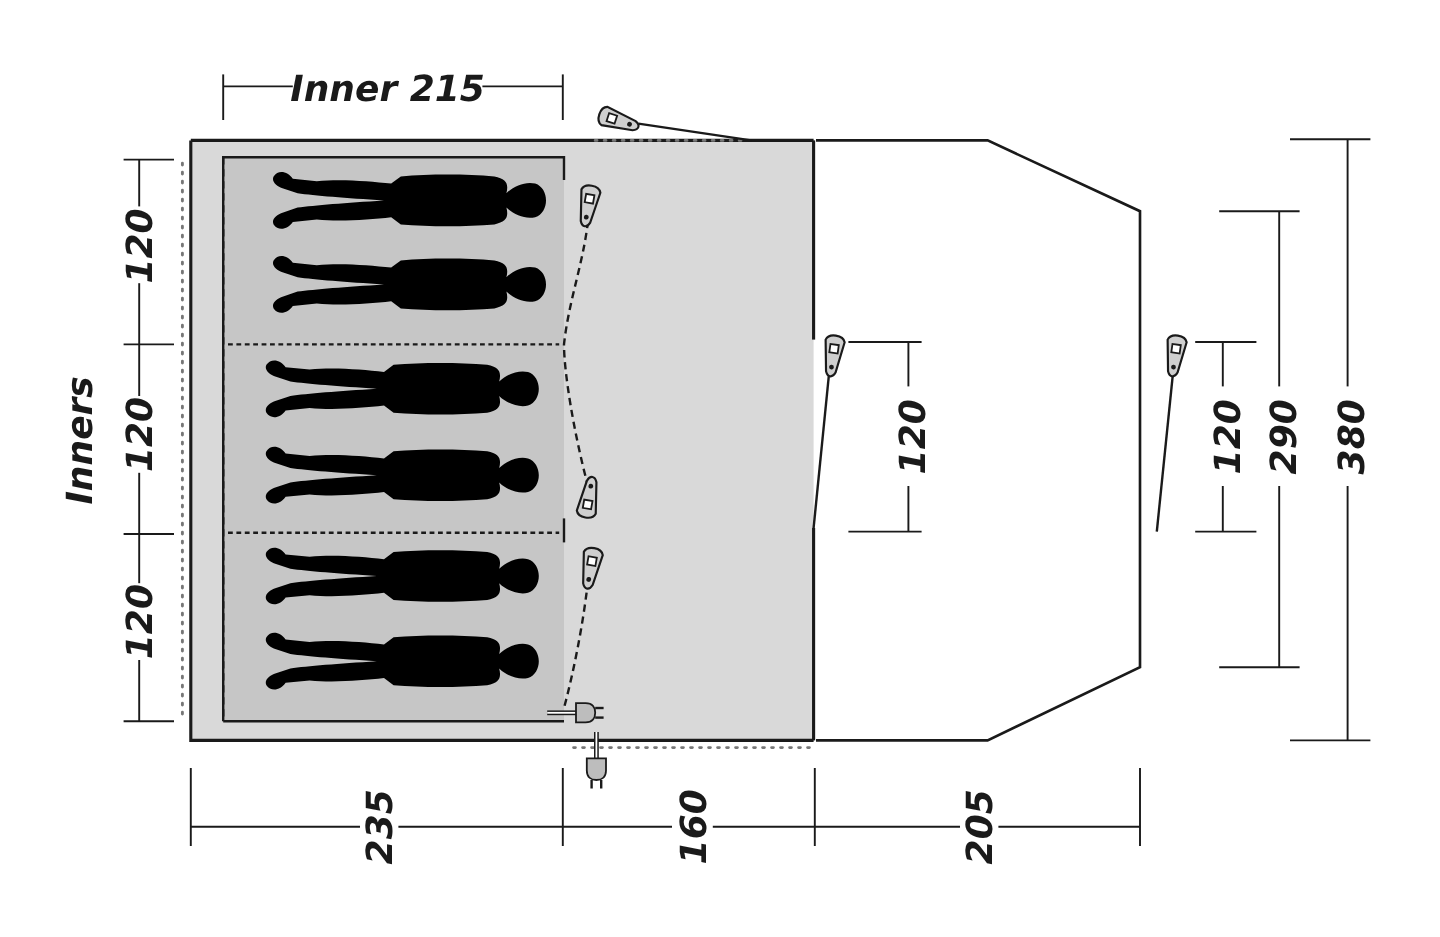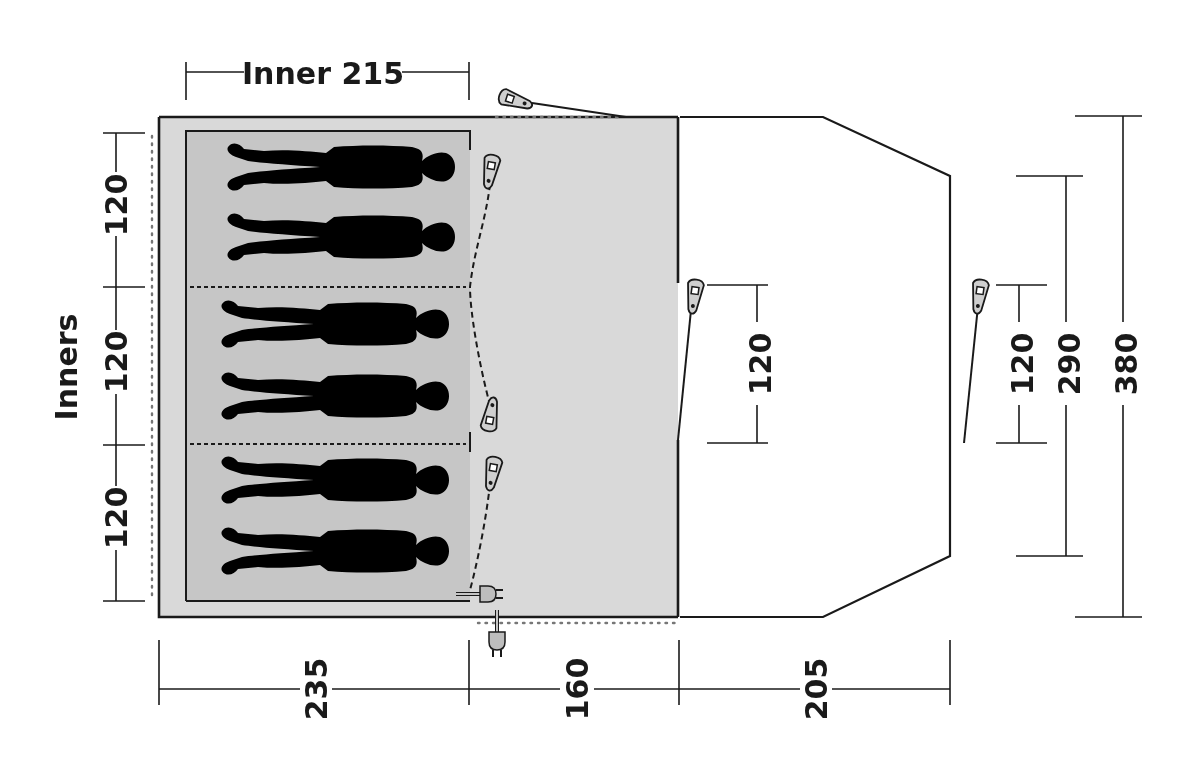--- a/index.html
+++ b/index.html
@@ -1,17 +1,17 @@
 <!DOCTYPE html>
 <html><head>
 <meta charset="utf-8">
 <style>
   html,body{margin:0;padding:0;background:#ffffff;}
   body{width:1200px;height:781px;overflow:hidden;position:relative;font-family:"DejaVu Sans", "Liberation Sans", sans-serif;}
-  #stage{position:absolute;left:0;top:0;width:1200px;height:781px;}
+  #stage{position:absolute;left:0;top:0;width:1200px;height:781px;font-style:italic;}
   svg text{font-family:"DejaVu Sans", "Liberation Sans", sans-serif;font-weight:bold;fill:#1a1a1a;}
   .dim{stroke:#1a1a1a;stroke-width:1.6;fill:none;}
   .wall{stroke:#1a1a1a;stroke-width:2.6;fill:none;}
   .dots{stroke:#777;stroke-width:2.4;stroke-dasharray:1.5 6;stroke-linecap:round;fill:none;}
   .dash{stroke:#1a1a1a;stroke-width:2;stroke-dasharray:6 4;fill:none;}
   .smalldash{stroke:#1a1a1a;stroke-width:2;stroke-dasharray:4 3;fill:none;}
   .guy{stroke:#1a1a1a;stroke-width:2;fill:none;}
   .peg{fill:#cfcfcf;stroke:#1a1a1a;stroke-width:1.8;}
 </style>
 </head>

